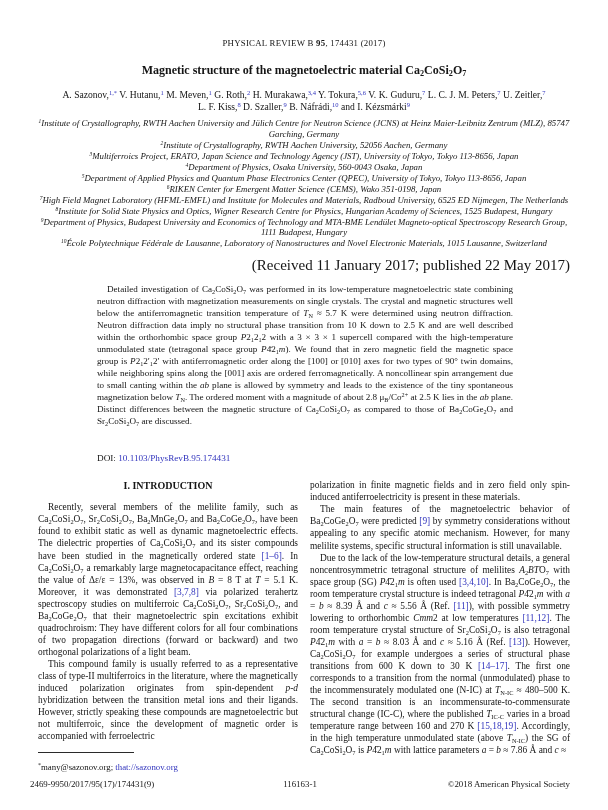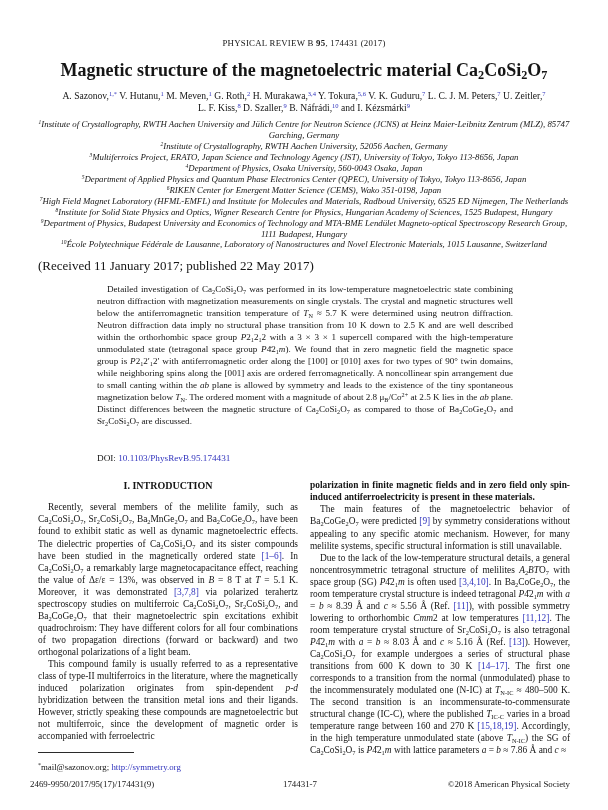--- a/index.html
+++ b/index.html
@@ -9,38 +9,38 @@
     background:#fff; color:var(--ink);
     font-family:"Liberation Serif","DejaVu Serif",serif;
     box-sizing:border-box; padding:38px 38px 0 38px; overflow:hidden;
     -webkit-font-smoothing:antialiased;
   }
   sub,sup { line-height:0; }
   sub { font-size:68%; vertical-align:-0.28em; }
   sup { font-size:68%; vertical-align:0.5em; }
   .journal-header { text-align:center; font-size:8.8px; letter-spacing:.25px; }
   .journal-header b { font-weight:bold; }
-  .paper-title { text-align:center; font-size:18px; font-weight:bold; margin-top:15px; line-height:15px; }
+  .paper-title { text-align:center; font-size:12px; font-weight:bold; margin-top:15px; line-height:15px; }
   .authors { text-align:center; font-size:9.6px; line-height:12.2px; margin-top:11px; }
   .author { white-space:nowrap; }
   .aff-sup sup, sup.blue { color:var(--link); }
   .affiliations { text-align:center; font-style:italic; font-size:8.8px; line-height:10.9px; margin-top:5px; }
   .affiliation sup { font-size:62%; }
-  .received { text-align:left; font-size:13px; margin-top:8px; }
+  .received { text-align:right; font-size:15px; margin-top:8px; }
   .abstract {
     margin:9px 57px 0 59px; font-size:9.1px; line-height:12px;
     text-align:justify; text-indent:10px;
   }
   .doi-line { margin:26px 0 0 59px; font-size:9.2px; }
   .link, .ref { color:var(--link); text-decoration:none; cursor:pointer; }
   .columns { display:flex; gap:12px; margin-top:16px; }
   .col { flex:1; font-size:9.4px; line-height:12.05px; text-align:justify; }
   .section-heading { text-align:center; font-size:10px; font-weight:bold; margin:1px 0 9px 0; }
   .col p { margin:0; text-indent:10px; }
-  .col p.no-indent { text-indent:0;font-weight:bold; }
+  .col p.no-indent { text-indent:0; }
   .footnote-block { margin-top:10px; }
   .fn-rule { width:96px; border:0; border-top:1px solid #2a2a2a; margin:0 0 8px 0; }
   .footnote { font-size:8.8px; }
   .page-footer {
     position:absolute; left:30px; right:38px; bottom:21px;
     display:flex; justify-content:space-between; align-items:baseline;
     font-size:8.9px;
   }
   .page-footer .center { position:absolute; left:0; right:0; text-align:center; }
 </style>
@@ -82,31 +82,31 @@
 
   <div class="columns">
     <div class="col">
       <h2 class="section-heading">I. INTRODUCTION</h2>
       <div id="left-paras">
           <p>Recently, several members of the melilite family, such as Ca<sub>2</sub>CoSi<sub>2</sub>O<sub>7</sub>, Sr<sub>2</sub>CoSi<sub>2</sub>O<sub>7</sub>, Ba<sub>2</sub>MnGe<sub>2</sub>O<sub>7</sub> and Ba<sub>2</sub>CoGe<sub>2</sub>O<sub>7</sub>, have been found to exhibit static as well as dynamic magnetoelectric effects. The dielectric properties of Ca<sub>2</sub>CoSi<sub>2</sub>O<sub>7</sub> and its sister compounds have been studied in the magnetically ordered state <span class="ref">[1–6]</span>. In Ca<sub>2</sub>CoSi<sub>2</sub>O<sub>7</sub> a remarkably large magnetocapacitance effect, reaching the value of Δε/ε = 13%, was observed in <i>B</i> = 8 T at <i>T</i> = 5.1 K. Moreover, it was demonstrated <span class="ref">[3,7,8]</span> via polarized terahertz spectroscopy studies on multiferroic Ca<sub>2</sub>CoSi<sub>2</sub>O<sub>7</sub>, Sr<sub>2</sub>CoSi<sub>2</sub>O<sub>7</sub>, and Ba<sub>2</sub>CoGe<sub>2</sub>O<sub>7</sub> that their magnetoelectric spin excitations exhibit quadrochroism: They have different colors for all four combinations of two propagation directions (forward or backward) and two orthogonal polarizations of a light beam.</p>
           <p>This compound family is usually referred to as a representative class of type-II multiferroics in the literature, where the magnetically induced polarization originates from spin-dependent <i>p</i>-<i>d</i> hybridization between the transition metal ions and their ligands. However, strictly speaking these compounds are magnetoelectric but not multiferroic, since the development of magnetic order is accompanied with ferroelectric</p>
         </div>
       <div class="footnote-block">
         <hr class="fn-rule">
-        <div class="footnote"><sup>*</sup><span>mail@sazonov.org; </span><a class="link">http://symmetry.org</a></div>
+        <div class="footnote"><sup>*</sup><span>many@sazonov.org; </span><a class="link">that://sazonov.org</a></div>
       </div>
     </div>
     <div class="col">
       <div id="right-paras">
           <p class="no-indent">polarization in finite magnetic fields and in zero field only spin-induced antiferroelectricity is present in these materials.</p>
           <p>The main features of the magnetoelectric behavior of Ba<sub>2</sub>CoGe<sub>2</sub>O<sub>7</sub> were predicted <span class="ref">[9]</span> by symmetry considerations without appealing to any specific atomic mechanism. However, for many melilite systems, specific structural information is still unavailable.</p>
           <p>Due to the lack of the low-temperature structural details, a general noncentrosymmetric tetragonal structure of melilites <i>A</i><sub>2</sub><i>BT</i>O<sub>7</sub> with space group (SG) <i>P</i>4̄2<sub>1</sub><i>m</i> is often used <span class="ref">[3,4,10]</span>. In Ba<sub>2</sub>CoGe<sub>2</sub>O<sub>7</sub>, the room temperature crystal structure is indeed tetragonal <i>P</i>4̄2<sub>1</sub><i>m</i> with <i>a</i> = <i>b</i> ≈ 8.39 Å and <i>c</i> ≈ 5.56 Å (Ref. <span class="ref">[11]</span>), with possible symmetry lowering to orthorhombic <i>Cmm</i>2 at low temperatures <span class="ref">[11,12]</span>. The room temperature crystal structure of Sr<sub>2</sub>CoSi<sub>2</sub>O<sub>7</sub> is also tetragonal <i>P</i>4̄2<sub>1</sub><i>m</i> with <i>a</i> = <i>b</i> ≈ 8.03 Å and <i>c</i> ≈ 5.16 Å (Ref. <span class="ref">[13]</span>). However, Ca<sub>2</sub>CoSi<sub>2</sub>O<sub>7</sub> for example undergoes a series of structural phase transitions from 600 K down to 30 K <span class="ref">[14–17]</span>. The first one corresponds to a transition from the normal (unmodulated) phase to the incommensurately modulated one (N-IC) at <i>T</i><sub>N-IC</sub> ≈ 480–500 K. The second transition is an incommensurate-to-commensurate structural change (IC-C), where the published <i>T</i><sub>IC-C</sub> varies in a broad temperature range between 160 and 270 K <span class="ref">[15,18,19]</span>. Accordingly, in the high temperature unmodulated state (above <i>T</i><sub>N-IC</sub>) the SG of Ca<sub>2</sub>CoSi<sub>2</sub>O<sub>7</sub> is <i>P</i>4̄2<sub>1</sub><i>m</i> with lattice parameters <i>a</i> = <i>b</i> ≈ 7.86 Å and <i>c</i> ≈</p>
         </div>
     </div>
   </div>
 
   <div class="page-footer">
     <span>2469-9950/2017/95(17)/174431(9)</span>
-    <span class="center">174431-7</span>
+    <span class="center">116163-1</span>
     <span>©2018 American Physical Society</span>
   </div>
 
 </div>
 
 </body></html>

